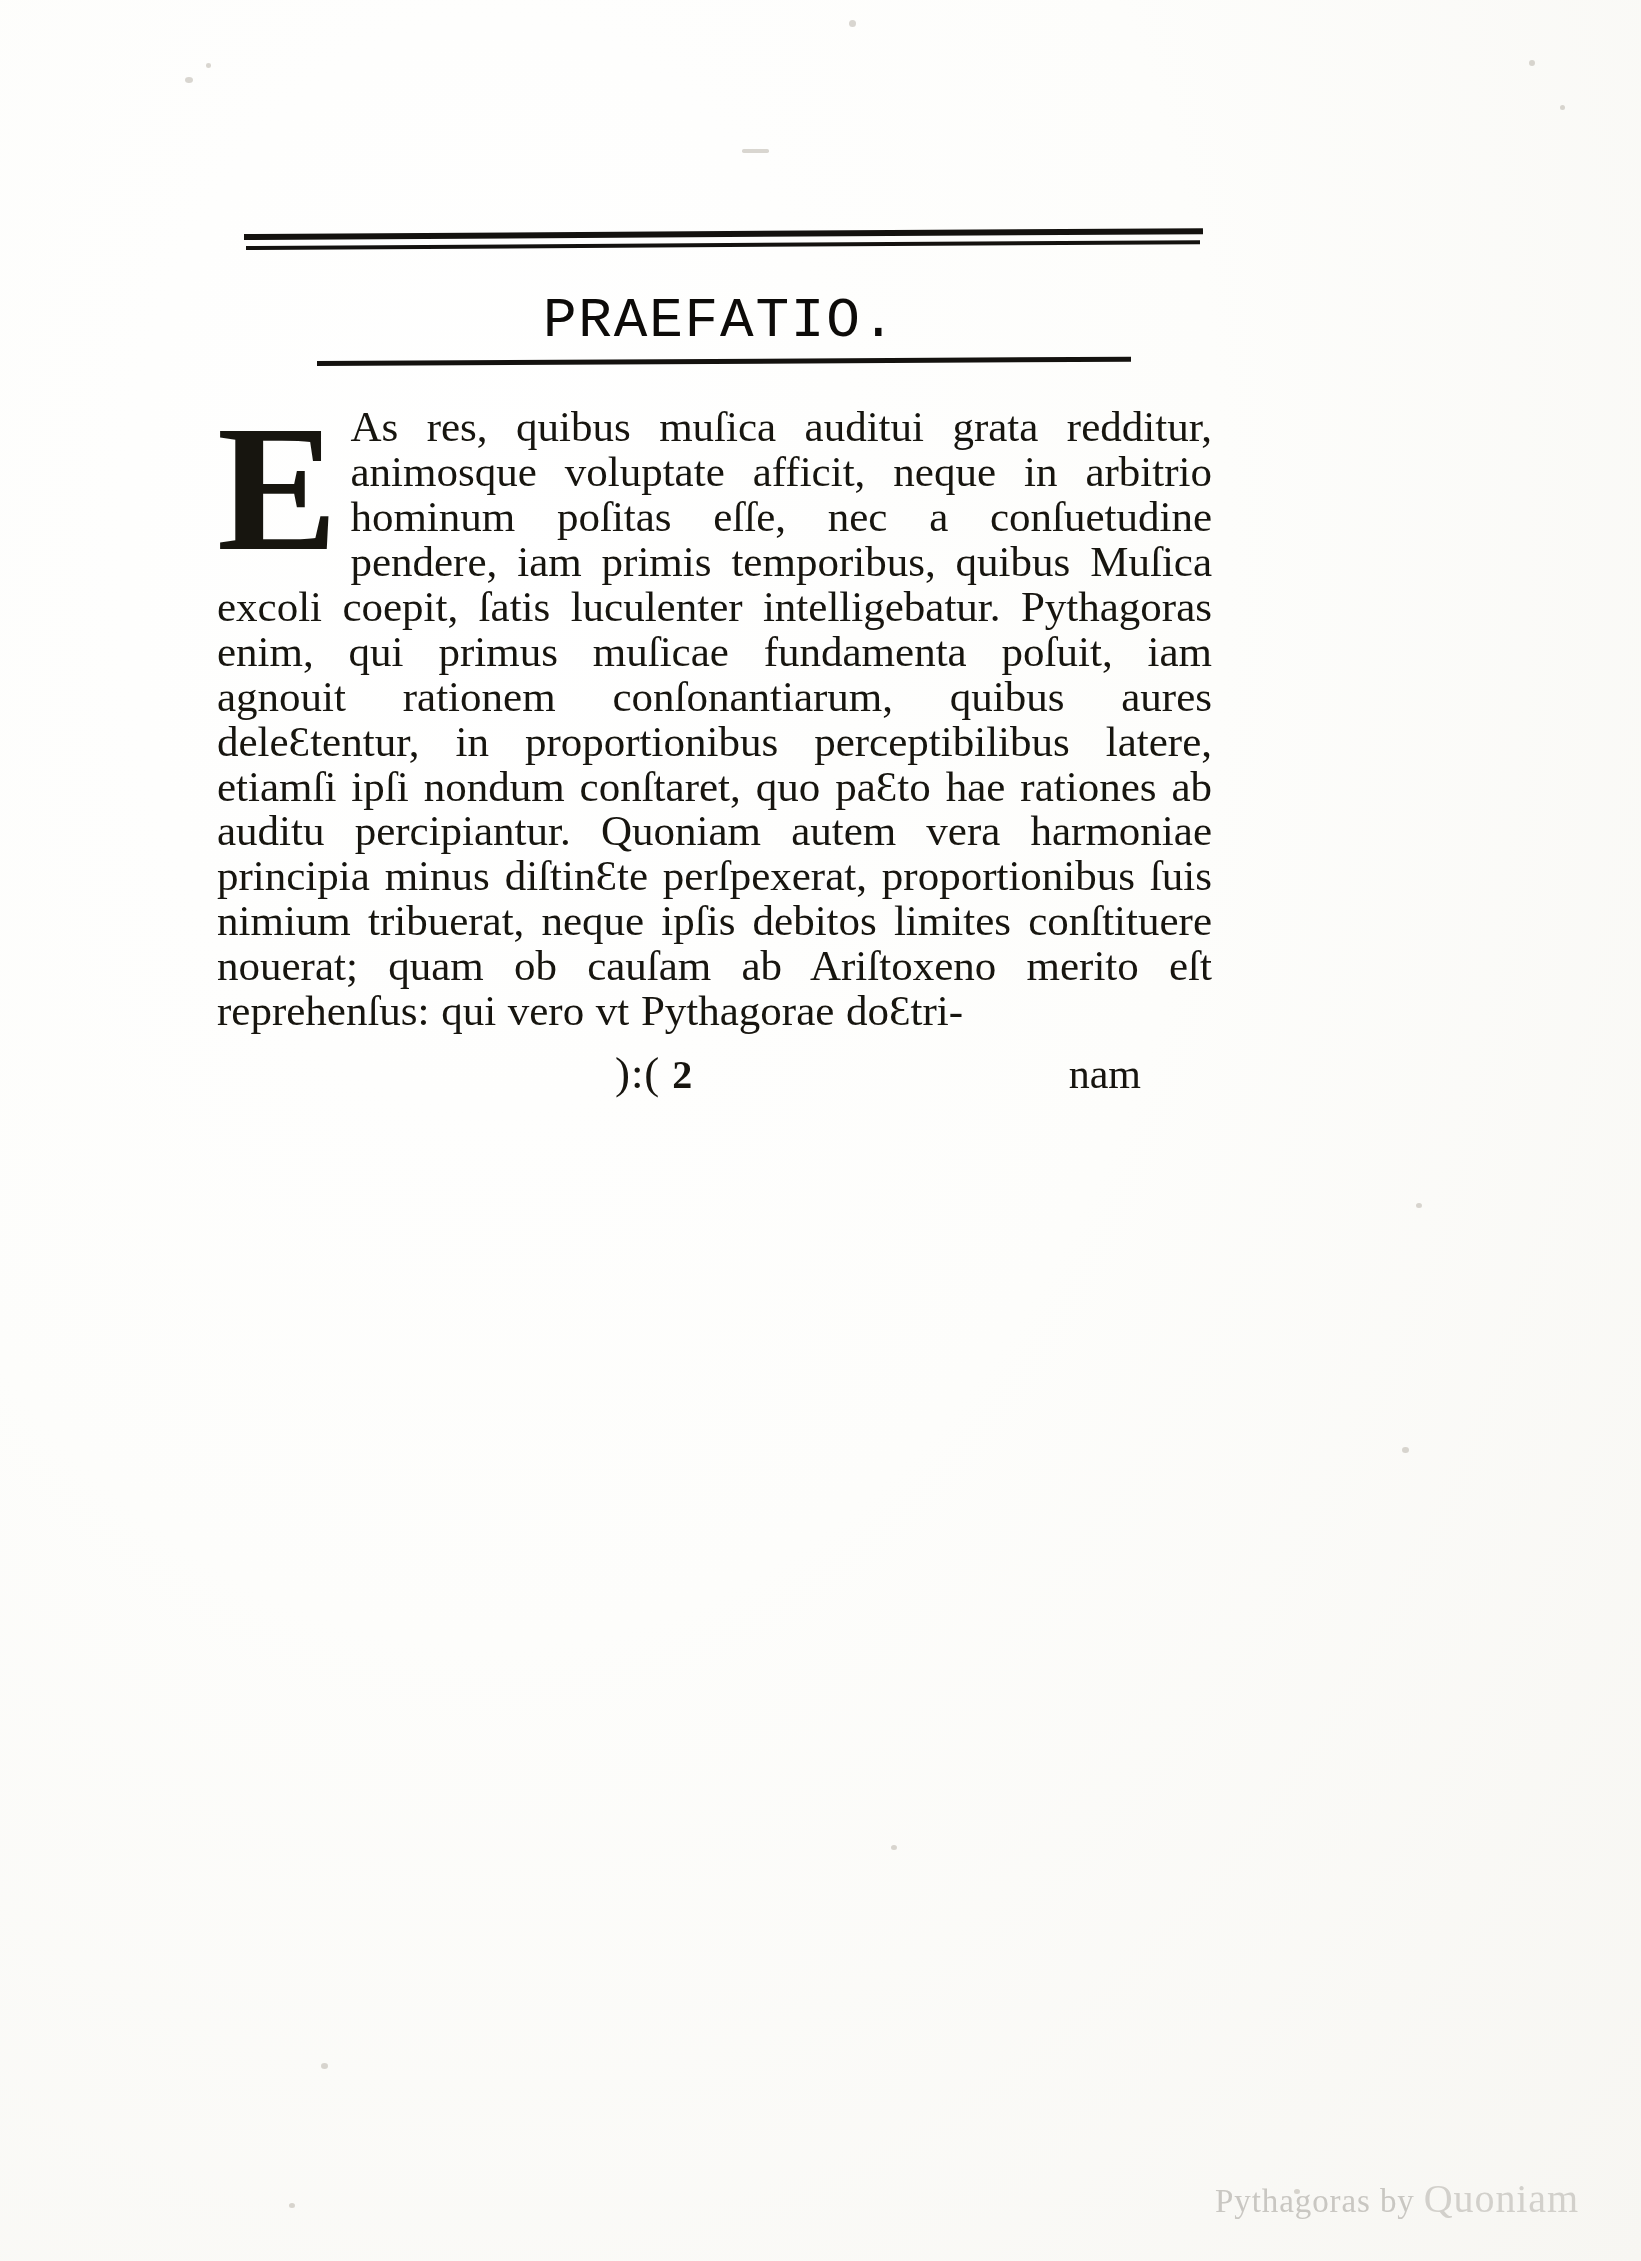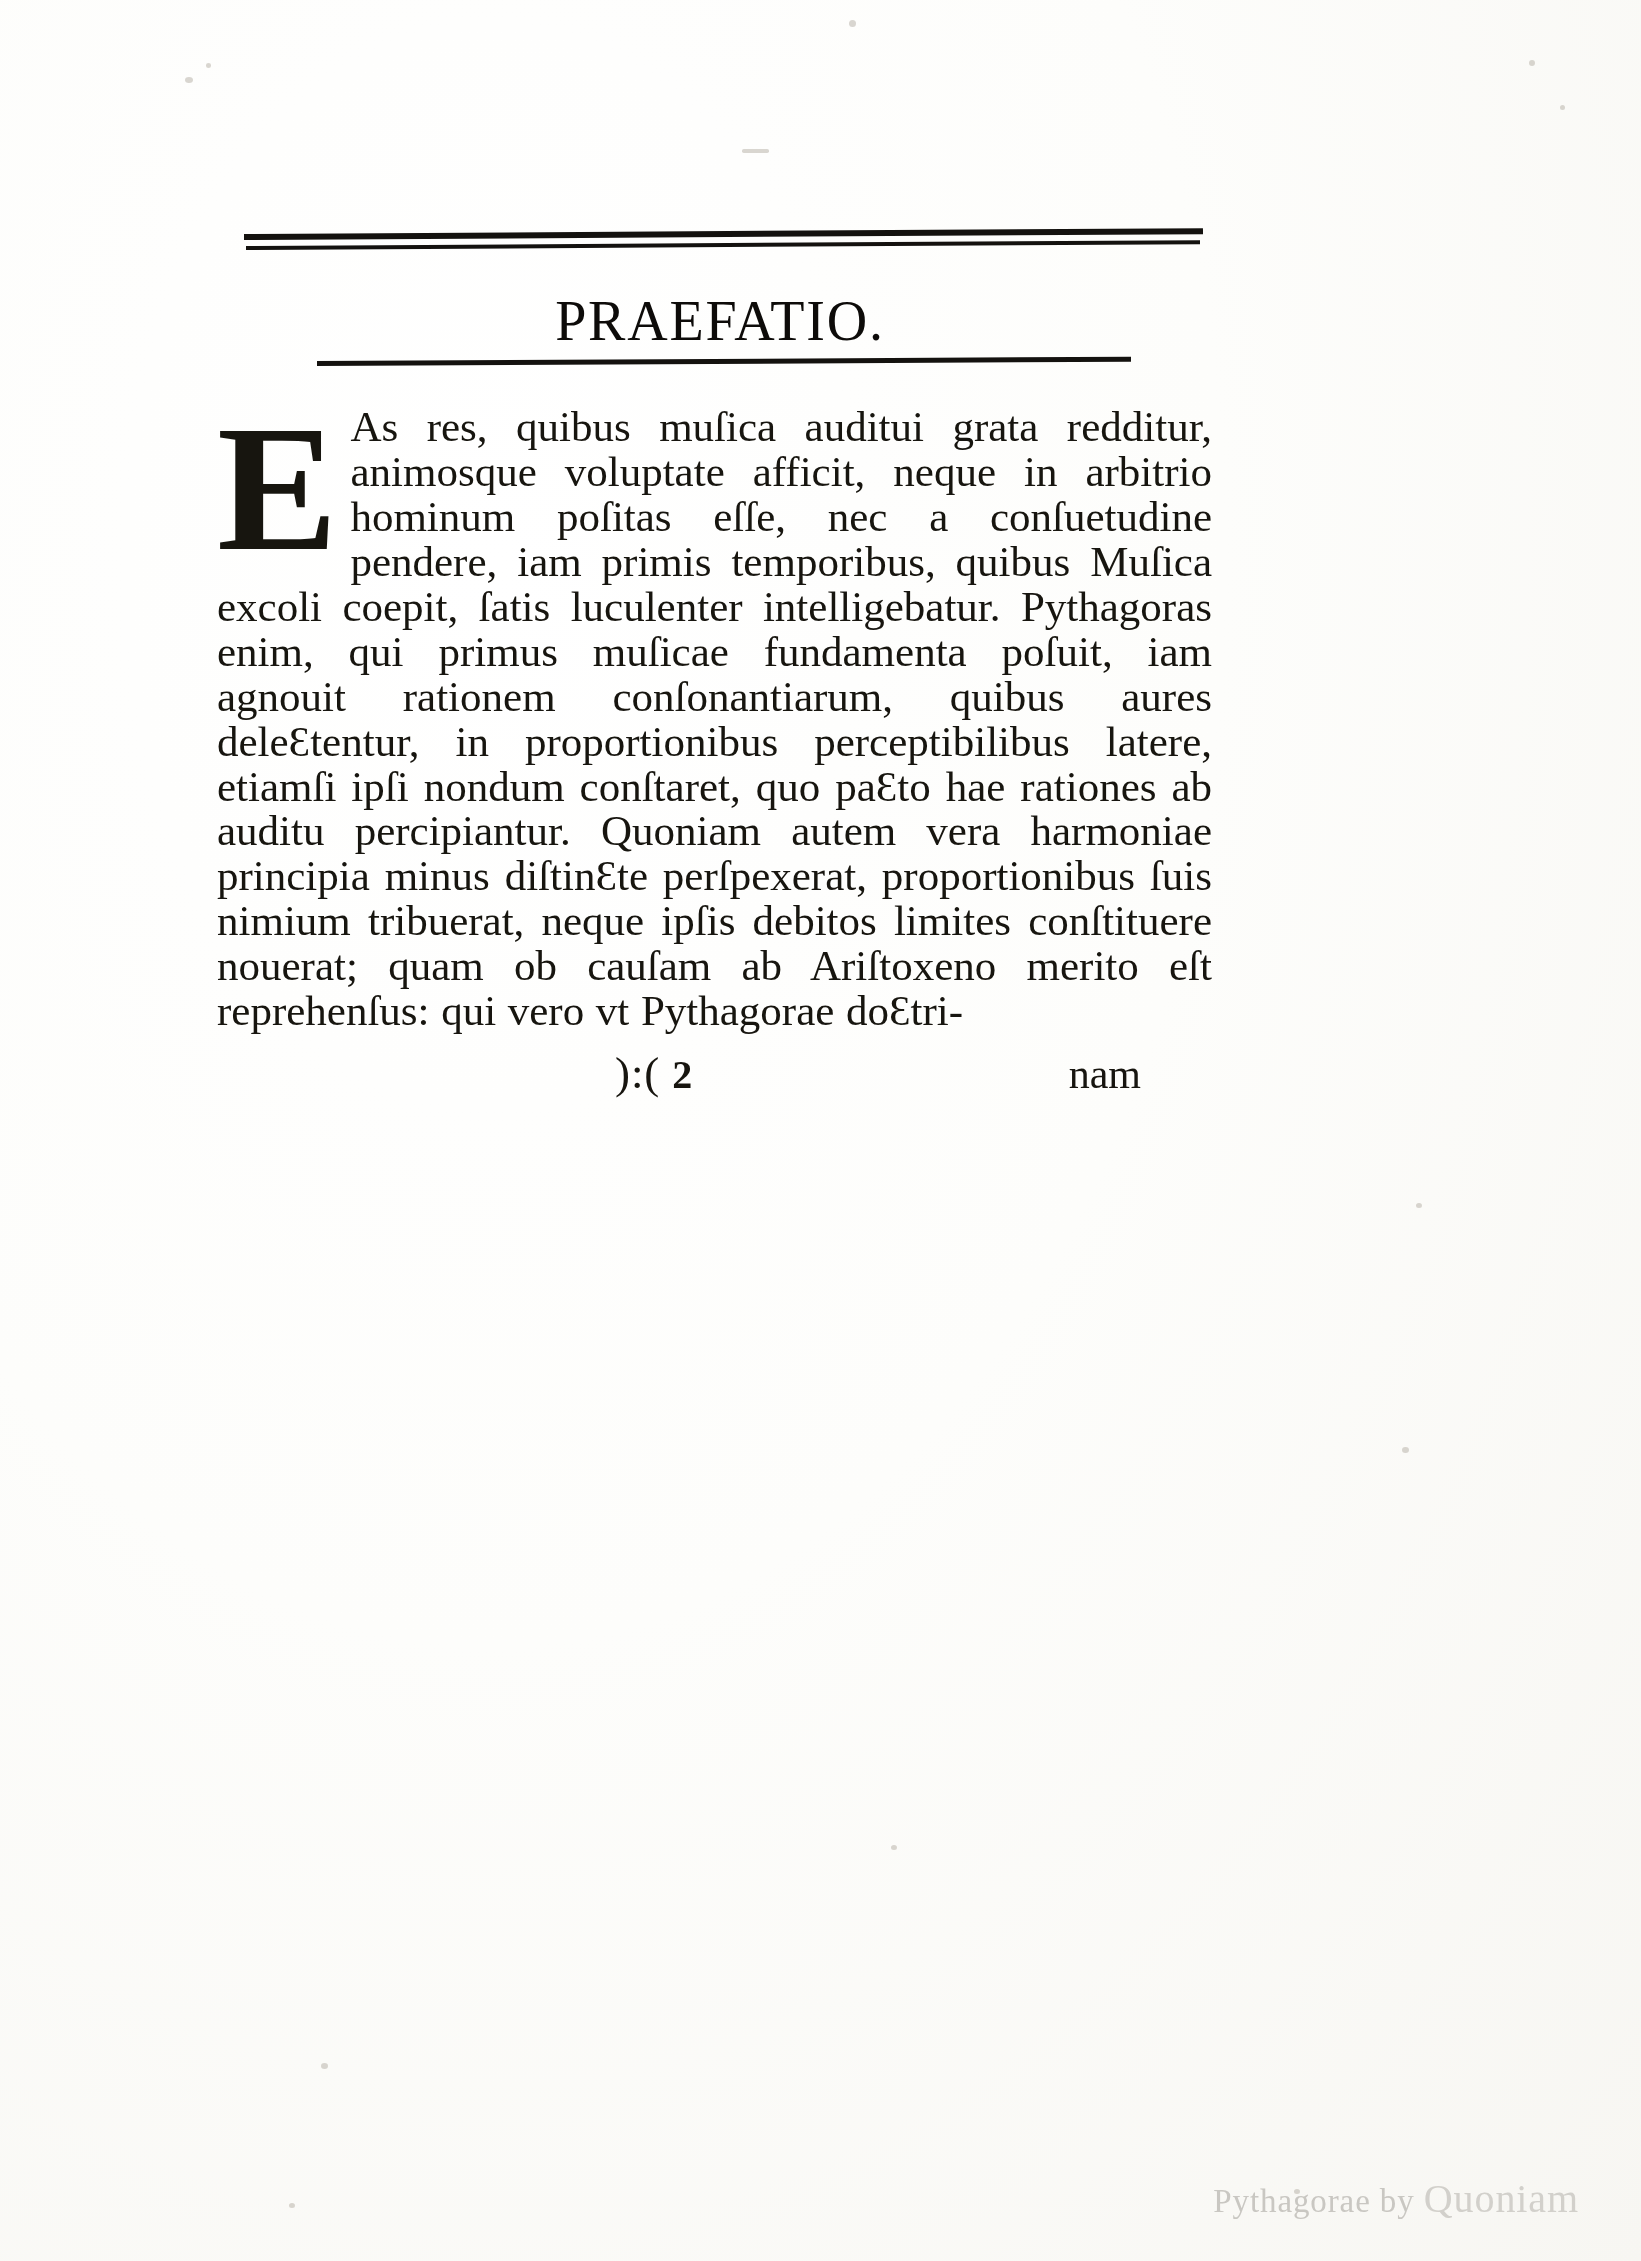--- a/index.html
+++ b/index.html
@@ -61,21 +61,21 @@
     transform: rotate(-0.35deg);
     transform-origin: left center;
   }
 
   .heading {
     text-align: center;
     font-size: 56px;
     letter-spacing: 1.8px;
     color: #0d0b09;
     margin: 34px 0 5.4px 11px;
-    font-family: Liberation Serif, serif;
+    font-family: Liberation Mono, monospace;
     font-weight: 400;
   }
 
   .rule-bottom {
     position: relative;
     height: 16.3px;
     margin-left: 100px;
     width: 814px;
   }
   .rule-bottom .r1 {
@@ -196,17 +196,17 @@
       <span class="sig">
         <span>):(</span>
         <b>2</b>
       </span>
       <span class="catchword">nam</span>
     </div>
 
   </div>
 
   <div class="watermark">
-    <span>Pythagorae by </span><span class="g">Quoniam</span>
+    <span>Pythagoras by </span><span class="g">Quoniam</span>
   </div>
 
 </div>
 
 
 </body></html>

